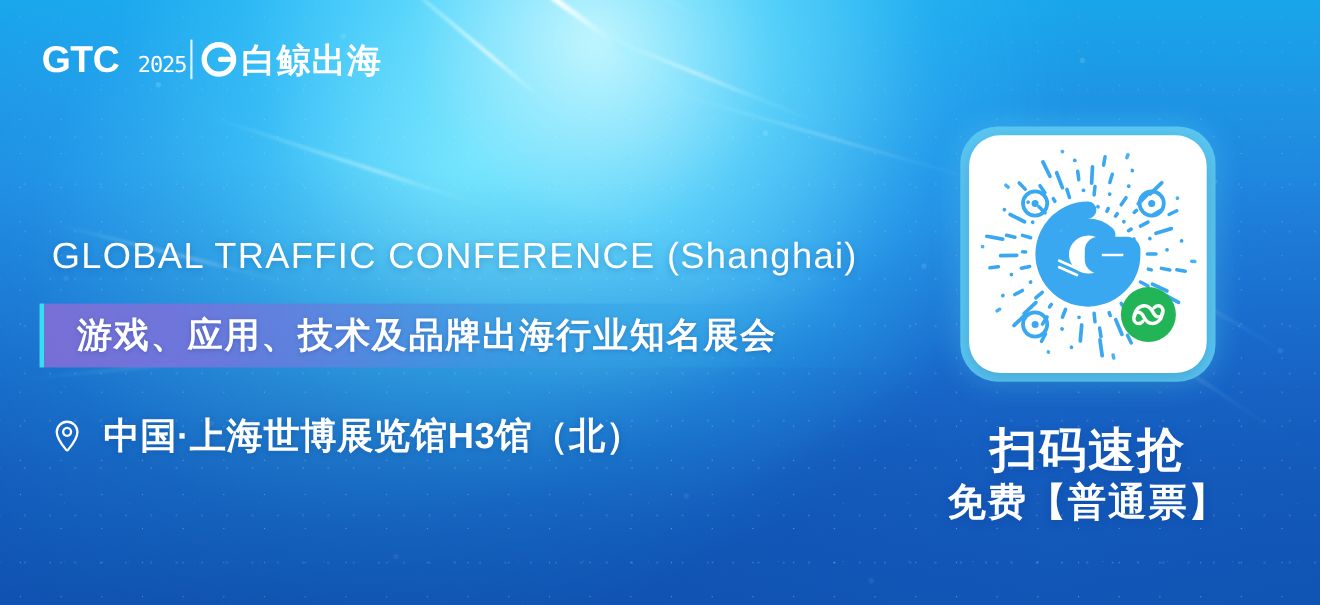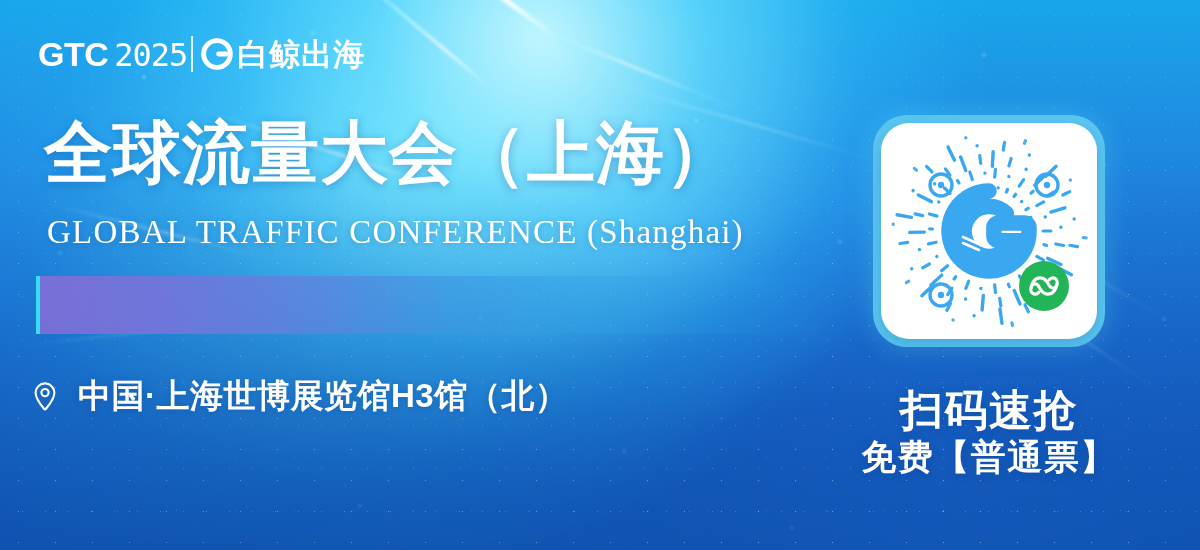--- a/index.html
+++ b/index.html
@@ -126,22 +126,22 @@
     display:flex; align-items:center; height:42px;
   }
   .gtc-lockup{ display:flex; align-items:baseline; }
   .gtc-word{
     font-family:"Liberation Sans","DejaVu Sans",sans-serif;
     font-weight:700; font-size:34px; letter-spacing:-0.5px;
     color:#fff; line-height:1;
   }
   .gtc-year{
     font-family:"DejaVu Sans Mono","Liberation Mono",monospace;
-    font-weight:400; font-size:32px; color:#fff; line-height:1;
-    margin-left:6px; letter-spacing:-1px;
+    font-weight:400; font-size:20px; color:#fff; line-height:1;
+    margin-left:17px; letter-spacing:-1px;
   }
   .logo-divider{
     width:2px; height:36px; background:rgba(255,255,255,.85); margin:0 4px;
   }
   .whale-mark{
     width:40px; height:40px; flex:0 0 40px;
   }
   .brand-cn{
     font-family:Liberation Serif, serif;
     font-weight:700; font-size:31px; color:#fff; letter-spacing:1px;
@@ -154,21 +154,21 @@
     font-family:"Liberation Sans","DejaVu Sans",sans-serif;
     font-weight:700;
     font-size:68px; line-height:1.02;
     color:#fff;
     letter-spacing:1px;
     white-space:nowrap;
     text-shadow:0 2px 10px rgba(10,70,150,.35);
   }
   .subhead{
     position:absolute; left:47px; top:216px;
-    font-family:Liberation Serif, serif;
+    font-family:Liberation Sans, sans-serif;
     font-weight:400;
     font-size:33px; line-height:1;
     color:#ffffff;
     letter-spacing:1.2px;
     white-space:nowrap;
     text-shadow:0 1px 6px rgba(10,70,150,.3);
   }
 
   
   .slogan-wrap{
@@ -196,21 +196,21 @@
     position:relative; z-index:2;
     margin-left:34px;
     font-family:"Liberation Sans","DejaVu Sans",sans-serif;
     font-weight:700; font-size:32px; color:#fff;
     letter-spacing:1.5px; white-space:nowrap;
     text-shadow:0 1px 4px rgba(30,60,140,.35);
   }
 
   
   .infolines{
-    position:absolute; left:28px; top:374px;
+    position:absolute; left:44px; top:374px;
     display:flex; flex-direction:row; gap:16px;
   }
   .infoline{ display:flex; align-items:center; gap:16px; }
   .info-ico{ width:34px; height:34px; flex:0 0 34px; }
   .info-text{
     font-family:"Liberation Sans","DejaVu Sans",sans-serif;
     font-weight:700; font-size:33px; color:#fff;
     letter-spacing:.5px; white-space:nowrap;
     text-shadow:0 1px 6px rgba(10,60,140,.35);
   }
@@ -287,27 +287,27 @@
 
           <rect x="19.2" y="17.6" width="12.1" height="4.8" rx="2.3" fill="#ffffff"></rect>
 
           <path d="M12.4 7.4c2.6-2.6 6.7-3.6 9.9-2.6-2.3.5-4.3 1.7-5.6 3.3-1.3-.6-2.9-.8-4.3-.7Z" fill="#ffffff"></path>
         </svg>
       </span>
 
       <span class="brand-cn">白鲸出海</span>
     </div>
 
-    <div class="headline">全球流量大会（上海）</div>
 
     <div class="subhead">GLOBAL TRAFFIC CONFERENCE (Shanghai)</div>
 
     <div class="slogan-wrap">
       <div class="slogan-bg"></div>
       <div class="slogan-accent"></div>
+      <span class="slogan-text">游戏、应用、技术及品牌出海行业知名展会</span>
     </div>
 
     <div class="infolines">
 
       <div class="infoline">
         <span class="info-ico">
           <svg viewBox="0 0 34 34" width="34" height="34" aria-hidden="true">
             <path d="M17 3.4c-5.2 0-9.4 4.2-9.4 9.4 0 6.6 8.3 15.8 8.6 16.2a1.05 1.05 0 0 0 1.6 0c.3-.4 8.6-9.6 8.6-16.2 0-5.2-4.2-9.4-9.4-9.4Z" fill="none" stroke="#ffffff" stroke-width="2.1" stroke-linejoin="round"></path>
             <circle cx="17" cy="12.6" r="3.6" fill="none" stroke="#ffffff" stroke-width="2.1"></circle>
           </svg>

